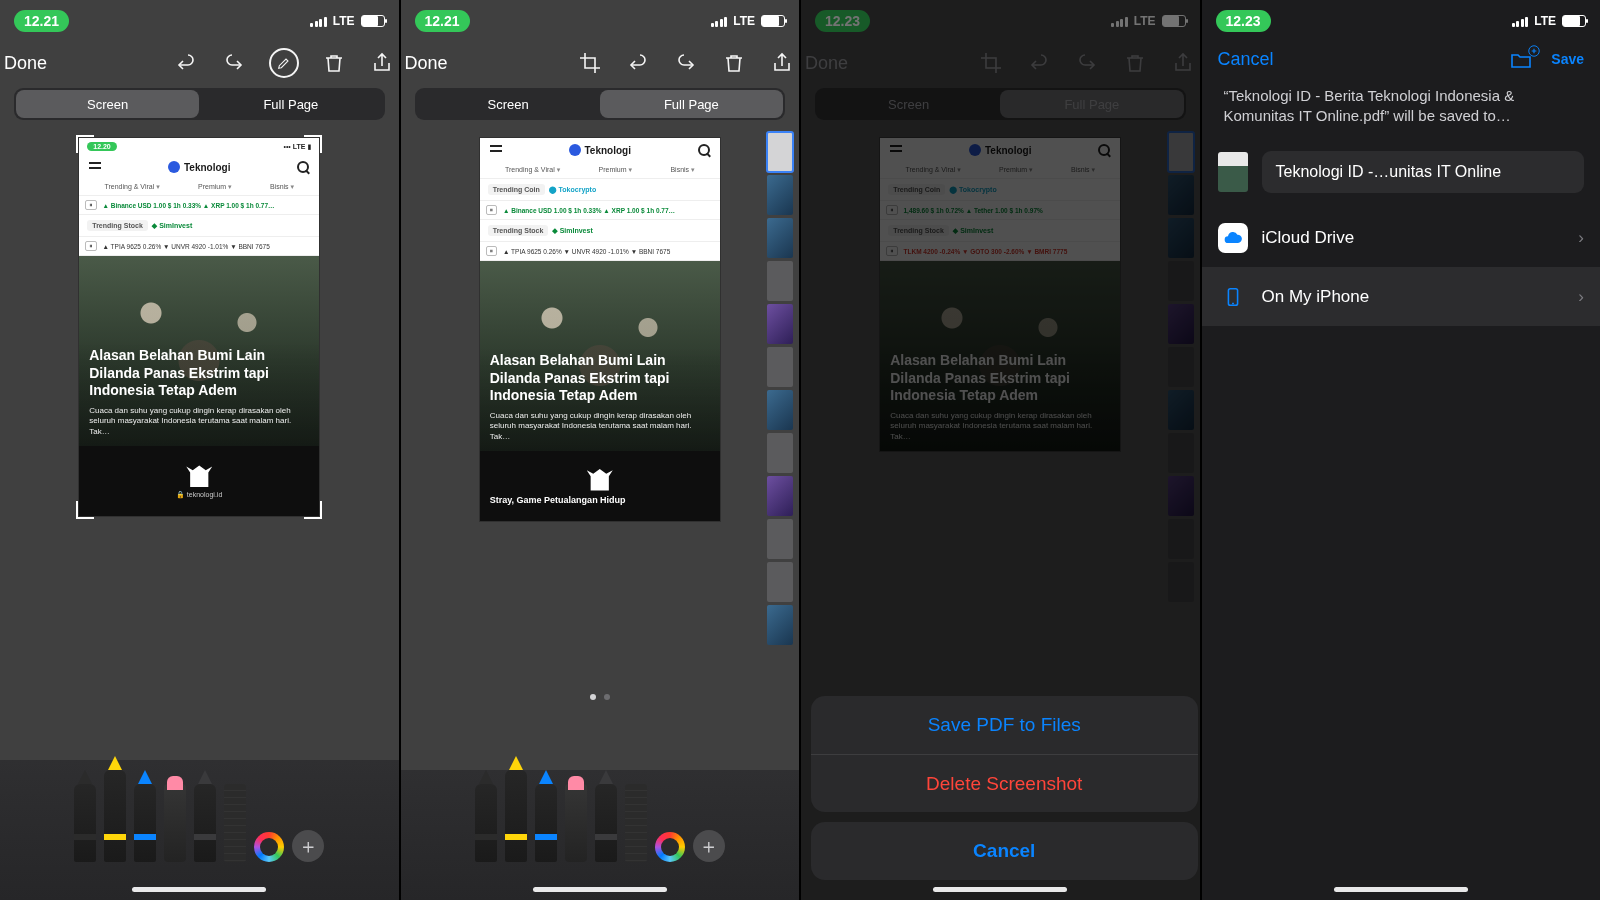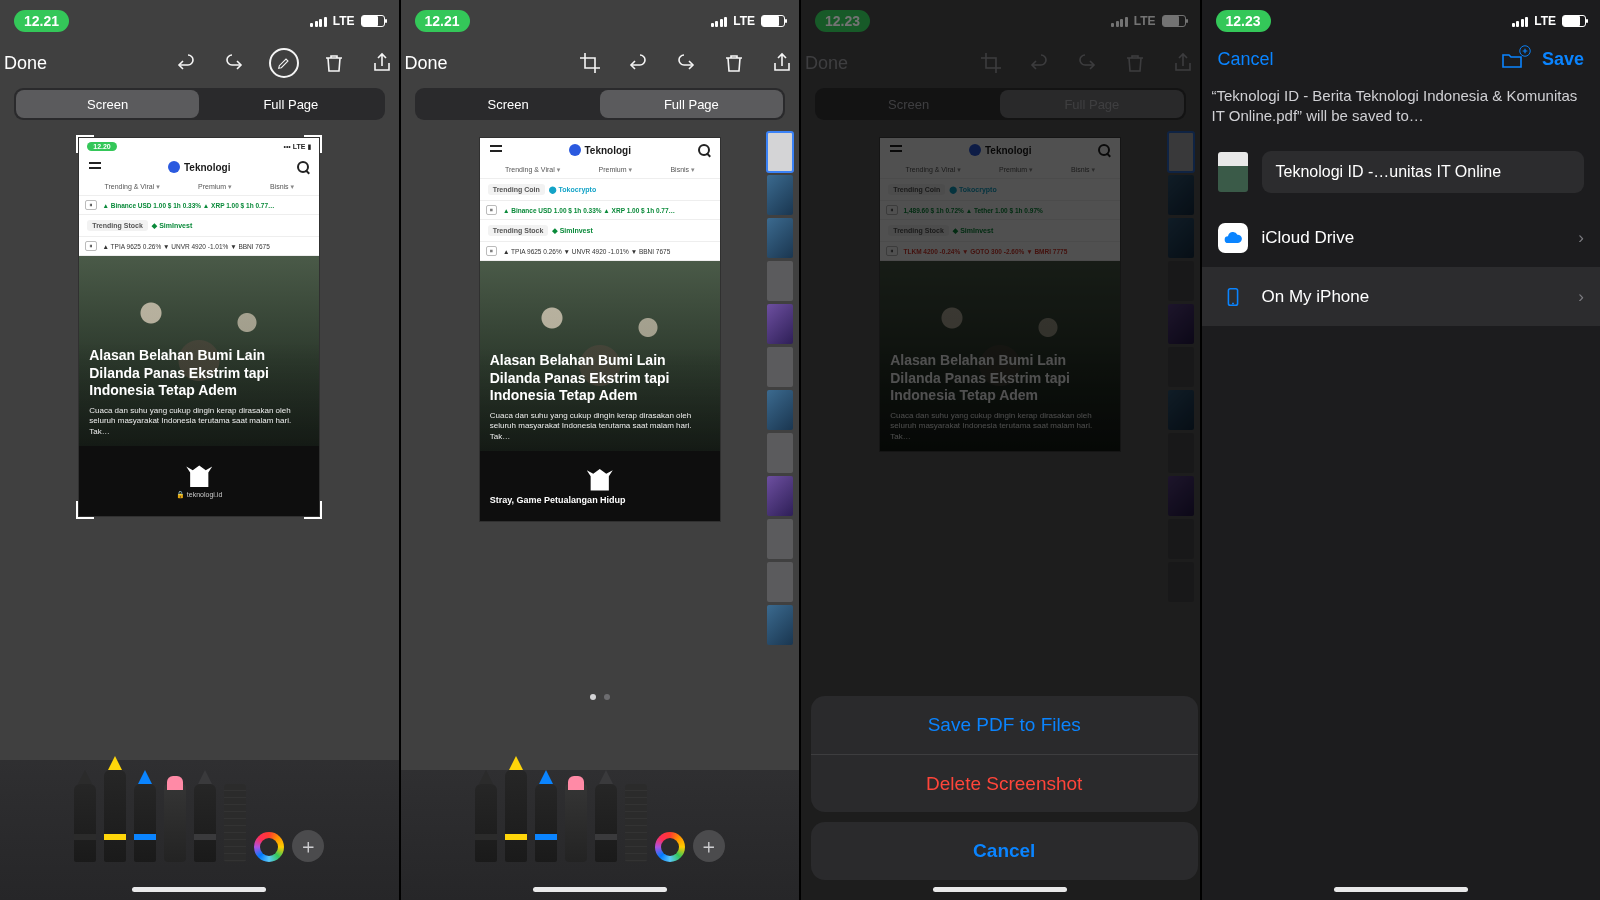--- a/index.html
+++ b/index.html
@@ -118,23 +118,23 @@
 .sheet .row+.row{border-top:1px solid #3d3d3f}
 .sheet .save{color:#0a84ff}
 .sheet .del{color:#ff453a}
 .sheet .cancel{color:#0a84ff;font-weight:600}
 
 
 .files-phone{background:#1c1c1e}
 .files-top{display:flex;align-items:center;justify-content:space-between;padding:10px 16px}
 .files-top .cancel{color:#0a84ff;font-size:18px}
 .files-top .right{display:flex;align-items:center;gap:14px}
-.files-top .save{color:#0a84ff;font-size:18px;font-weight:600}
+.files-top .save{color:#0a84ff;font-size:14px;font-weight:600}
 .newfolder svg{stroke:#0a84ff}
-.desc{padding:6px 22px 14px 10px;color:#d0d0d4;font-size:15px;line-height:1.35}
+.desc{padding:6px 22px 14px 22px;color:#d0d0d4;font-size:15px;line-height:1.35}
 
 .file-head{display:flex;align-items:center;gap:14px;padding:10px 16px 16px 16px}
 .thumb{width:30px;height:40px;border-radius:3px;background:linear-gradient(180deg,#e8e8e8 0 35%,#3a5a48 35% 100%)}
 .name-pill{flex:1;background:#2c2c2e;border-radius:9px;padding:12px 14px;color:#fff;font-size:16px}
 
 .loc-list{}
 .loc{display:flex;align-items:center;gap:14px;padding:14px 16px;font-size:17px;color:#fff;position:relative}
 .loc .chev{margin-left:auto;color:#7b7b80}
 .loc.sel{background:#2c2c2e}
 .loc+.loc{border-top:1px solid #2c2c2e}

